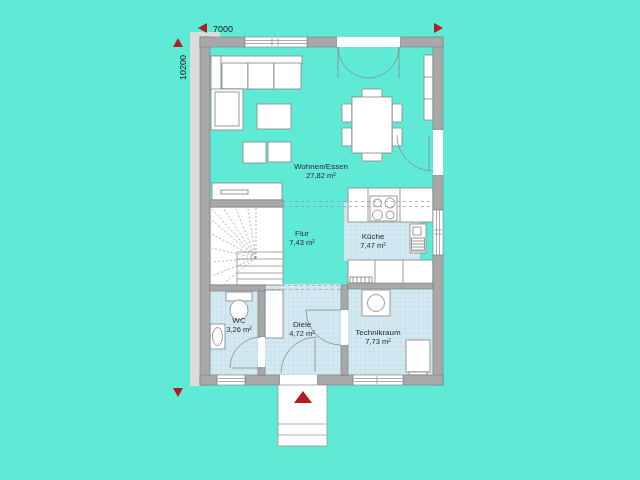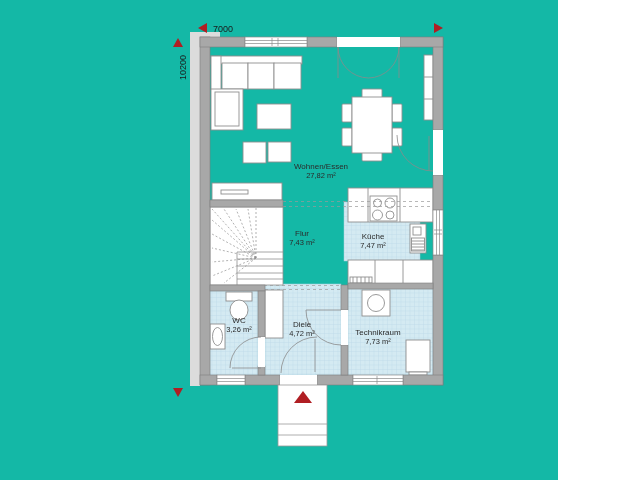--- a/index.html
+++ b/index.html
@@ -1,16 +1,16 @@
 <!DOCTYPE html>
 <html><head>
 <meta charset="utf-8">
 <style>
   html,body{margin:0;padding:0;background:#ffffff;}
-  .stage{position:relative;width:558px;height:480px;background:#14b8a6;overflow:hidden;
+  .stage{position:relative;width:640px;height:480px;background:#5eead4;overflow:hidden;
          font-family:"Liberation Sans", sans-serif;}
   svg{position:absolute;left:0;top:0;}
   text{font-family:"Liberation Sans", sans-serif;fill:#2b2b2b;}
   .roomname{font-size:8px;}
   .roomarea{font-size:7.5px;}
   .dim{font-size:9px;fill:#1a1a1a;}
 </style>
 </head>
 <body>
 

